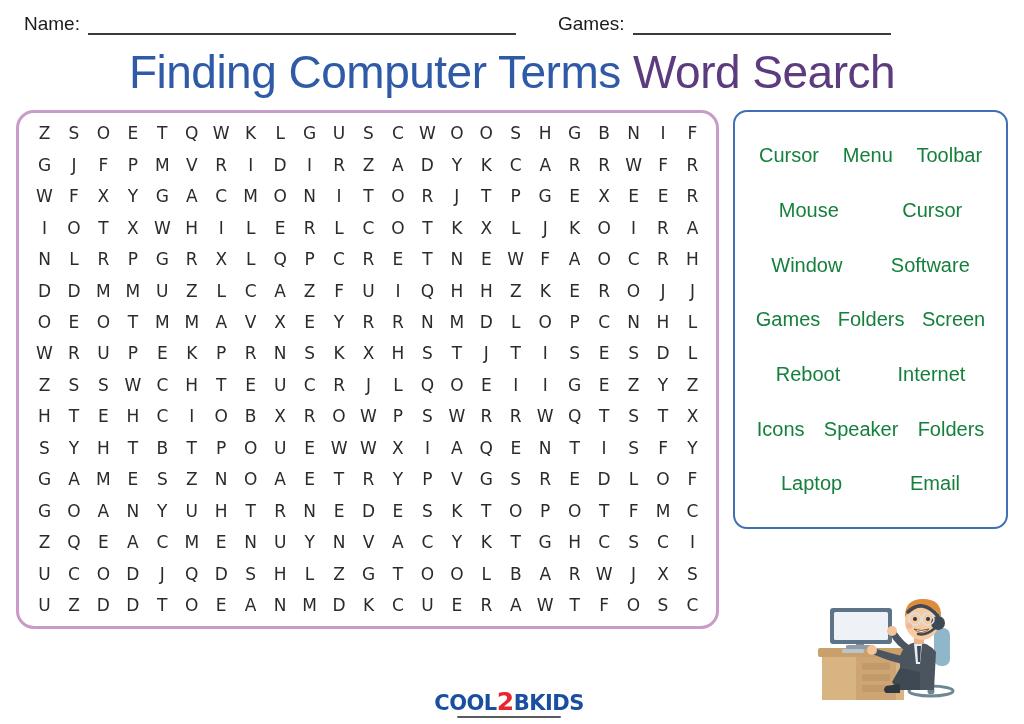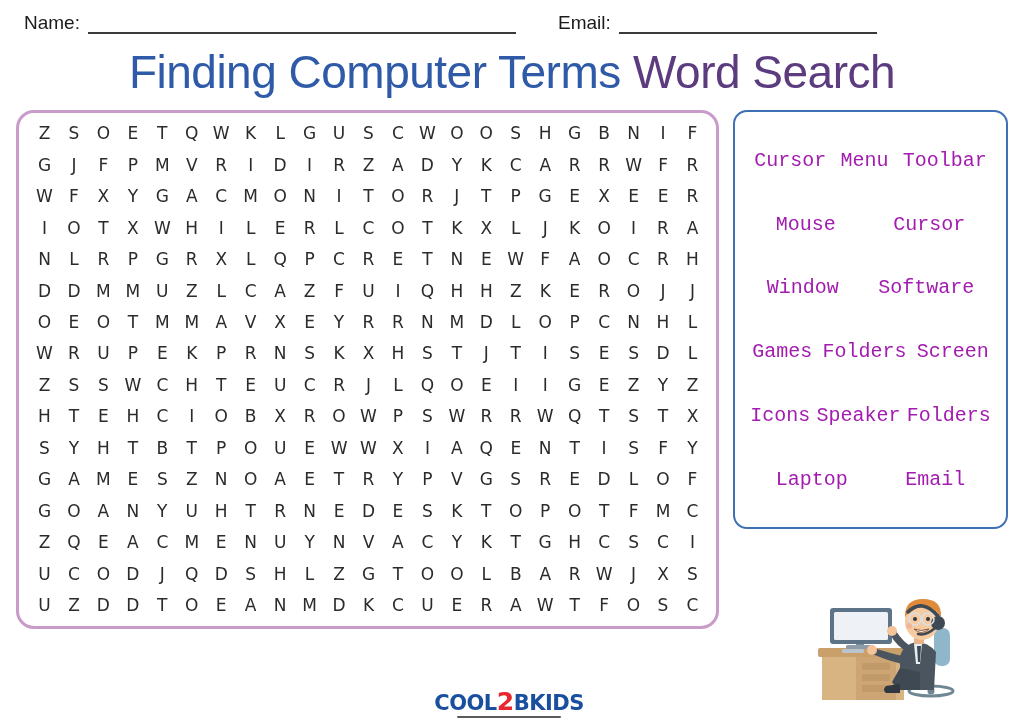--- a/index.html
+++ b/index.html
@@ -11,21 +11,21 @@
     height: 724px;
     background: #ffffff;
     font-family: "Liberation Sans", sans-serif;
     overflow: hidden;
     position: relative;
   }
 
   
   .header-row {
     display: flex;
-    align-items: flex-end;
+    align-items: center;
     padding: 14px 18px 0 24px;
     height: 34px;
     box-sizing: border-box;
   }
   .field {
     display: flex;
     align-items: flex-end;
   }
   .field-label {
     font-size: 19px;
@@ -108,23 +108,23 @@
     flex-direction: column;
     justify-content: space-around;
   }
   .wordlist-row {
     display: flex;
     justify-content: space-around;
     align-items: center;
   }
   .word {
     font-size: 20px;
-    color: #a21caf;
+    color: #15803d;
     white-space: nowrap;
-    font-family: Liberation Mono, monospace;
+    font-family: Liberation Sans, sans-serif;
     text-align: right;
   }
 
   
   .illustration {
     position: absolute;
     right: 18px;
     bottom: 22px;
     width: 190px;
     height: 112px;
@@ -158,21 +158,21 @@
 </style>
 </head>
 <body>
 
 <div class="header-row">
   <div class="field field-name">
     <span class="field-label">Name:</span>
     <span class="field-rule rule-name"></span>
   </div>
   <div class="field field-date">
-    <span class="field-label">Email:</span>
+    <span class="field-label">Games:</span>
     <span class="field-rule rule-date"></span>
   </div>
 </div>
 
 <div class="title">
   <span class="title-main">Finding Computer Terms</span>
   <span class="title-sub">Word Search</span>
 </div>
 
 <div class="main">
@@ -596,20 +596,24 @@
         <div class="wordlist-row">
           <span class="word">Window</span>
           <span class="word">Software</span>
         </div>
         <div class="wordlist-row">
           <span class="word">Games</span>
           <span class="word">Folders</span>
           <span class="word">Screen</span>
         </div>
         <div class="wordlist-row">
+          <span class="word">Reboot</span>
+          <span class="word">Internet</span>
+        </div>
+        <div class="wordlist-row">
           <span class="word">Icons</span>
           <span class="word">Speaker</span>
           <span class="word">Folders</span>
         </div>
         <div class="wordlist-row">
           <span class="word">Laptop</span>
           <span class="word">Email</span>
         </div>
       </div>
   </div>

